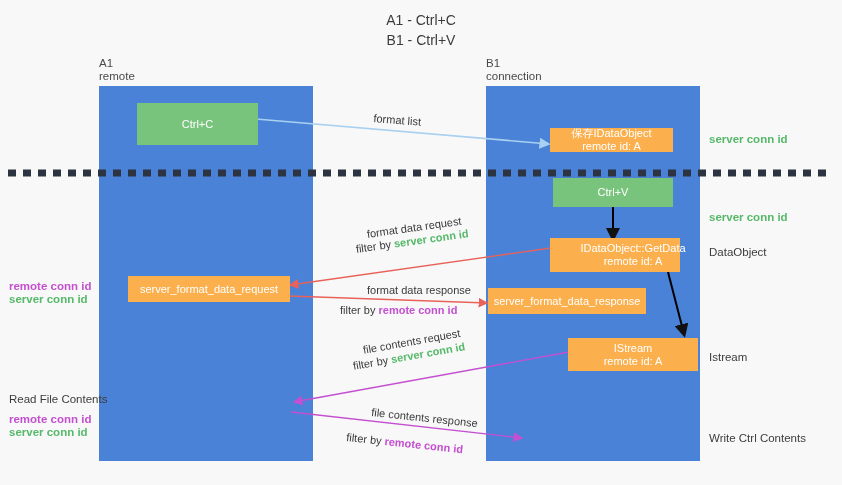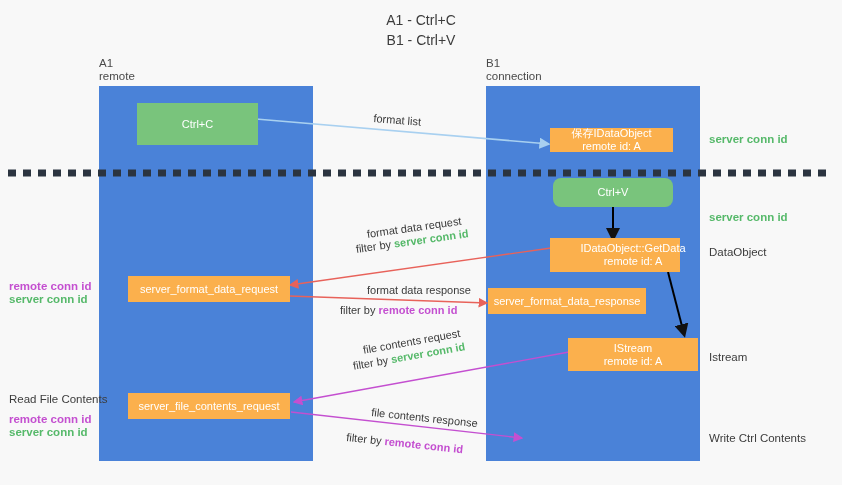--- a/index.html
+++ b/index.html
@@ -91,33 +91,32 @@
     <line x1="291" y1="412" x2="522" y2="438" stroke="#c44fd0" stroke-width="1.4" marker-end="url(#ah-purple)"></line>
 
     <line x1="8" y1="173" x2="828" y2="173" stroke="#2b3440" stroke-width="7" stroke-dasharray="8 7"></line>
   </svg>
 
   <div class="node green" style="left:137px;top:103px;width:121px;height:42px;">Ctrl+C</div>
 
   <div class="node orange" style="left:550px;top:128px;width:123px;height:24px;">保存IDataObject
 remote id: A</div>
 
-  <div class="node green" style="left:553px;top:178px;width:120px;height:29px;border-radius:8px;">Ctrl+V</div>
+  <div class="node green" style="left:553px;top:178px;width:120px;height:29px;">Ctrl+V</div>
 
   <div class="node orange" style="left:550px;top:238px;width:130px;height:34px;padding-left:40px;">IDataObject::GetData
 remote id: A</div>
 
   <div class="node orange" style="left:568px;top:338px;width:130px;height:33px;">IStream
 remote id: A</div>
 
   <div class="node orange" style="left:488px;top:288px;width:158px;height:26px;">server_format_data_response</div>
 
   <div class="node orange" style="left:128px;top:276px;width:162px;height:26px;">server_format_data_request</div>
 
-  <div class="node orange" style="left:128px;top:393px;width:162px;height:26px;">server_file_contents_request</div>
 
 
   <div class="side-label green-txt" style="left:709px;top:132px;">server conn id</div>
   <div class="side-label green-txt" style="left:709px;top:210px;">server conn id</div>
   <div class="side-label" style="left:709px;top:245px;">DataObject</div>
   <div class="side-label" style="left:709px;top:350px;">Istream</div>
   <div class="side-label" style="left:709px;top:431px;">Write Ctrl Contents</div>
 
   <div class="side-label purple-txt" style="left:9px;top:279px;font-weight:bold;">remote conn id</div>
   <div class="side-label green-txt" style="left:9px;top:292px;font-weight:bold;">server conn id</div>

